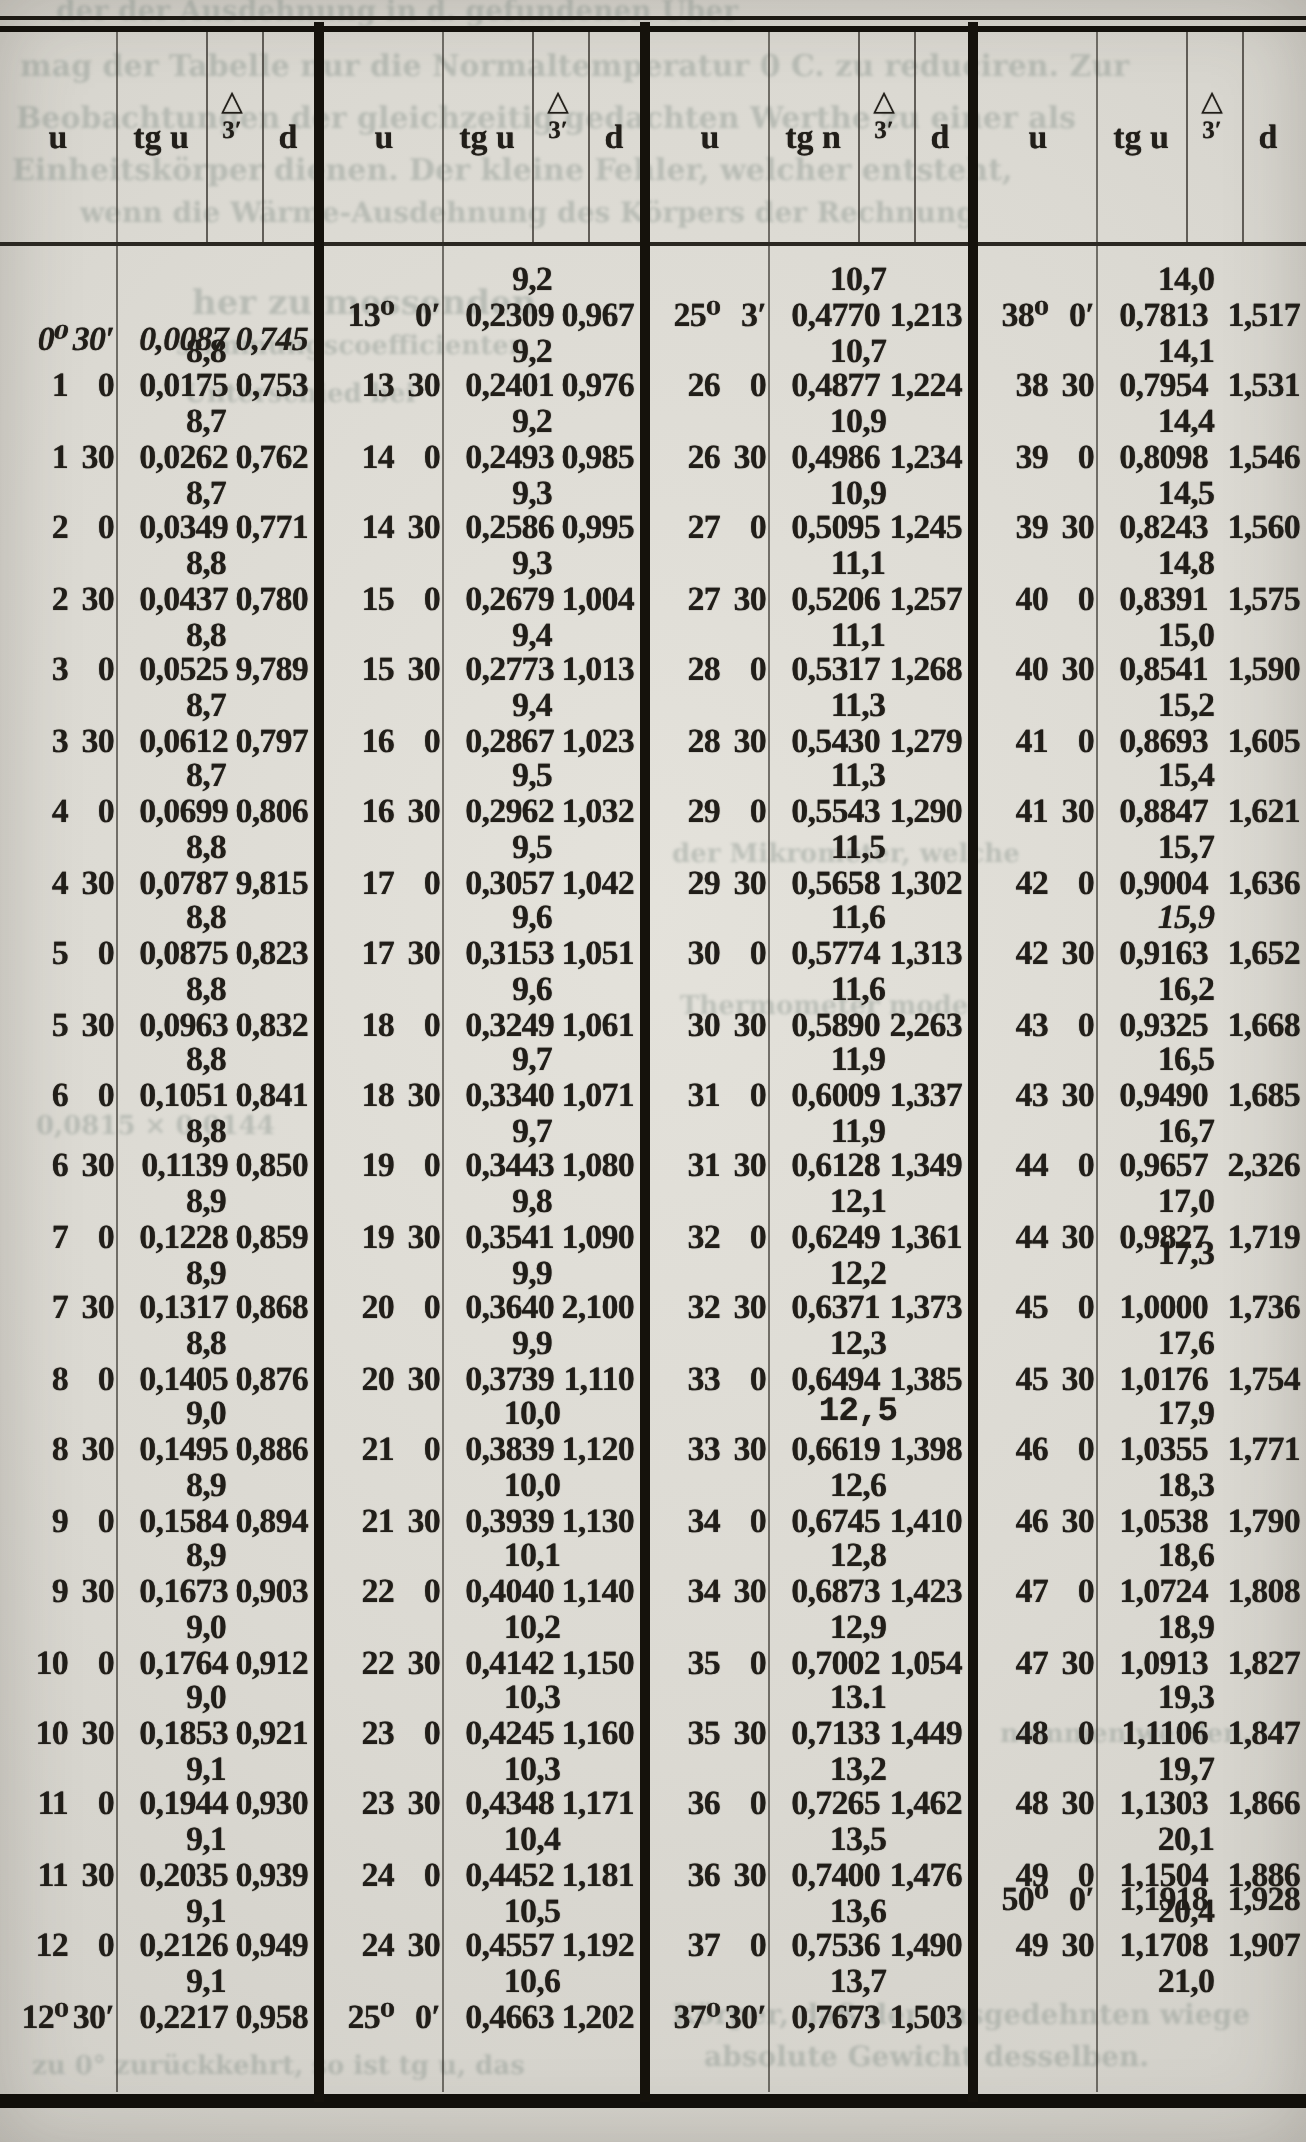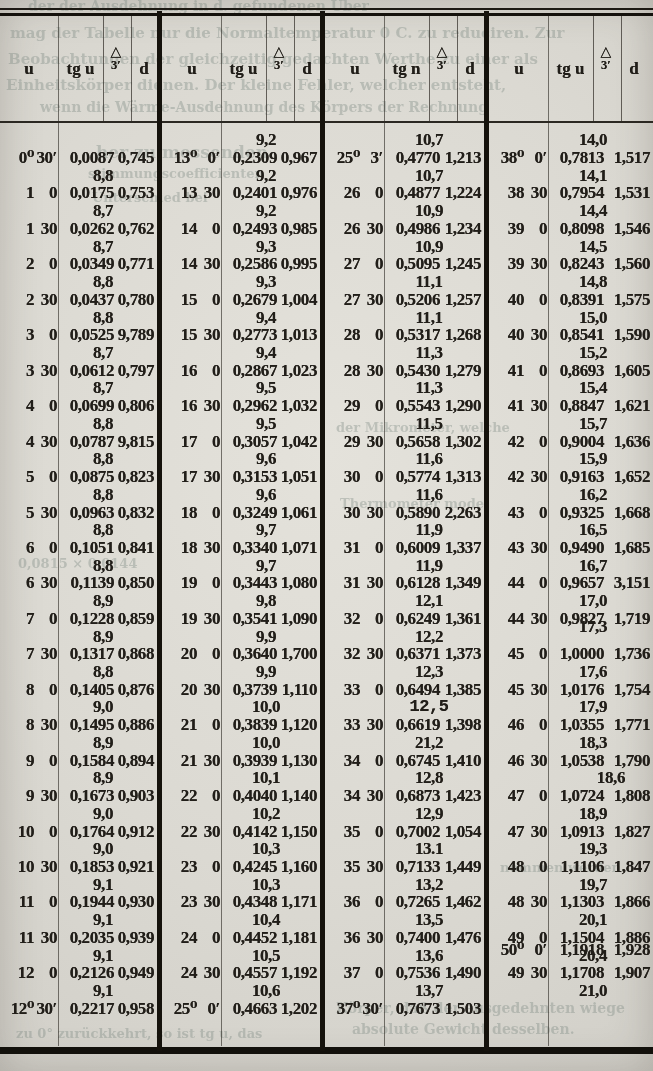--- a/index.html
+++ b/index.html
@@ -84,21 +84,21 @@
     <div class="hline hl-a"></div>
     <div class="hline hl-b"></div>
     <div class="hlabel h-u">u</div>
     <div class="hlabel h-tg">tg u</div>
     <div class="hlabel h-delta">
       <span class="tri">△</span>
       <span class="den">3′</span>
     </div>
     <div class="hlabel h-d">d</div>
     <div class="rows">
-        <div class="row" style="top: 148px;">
+        <div class="row" style="top: 160px; font-style: italic;">
           <span class="c-udeg">0⁰</span>
           <span class="c-umin">30′</span>
           <span class="c-tg">0,0087</span>
           <span class="c-d">0,745</span>
         </div>
         <div class="delta" style="top: 165.7px;">8,8</div>
         <div class="row" style="top: 183.45px;">
           <span class="c-udeg">1</span>
           <span class="c-umin">0</span>
           <span class="c-tg">0,0175</span>
@@ -376,21 +376,21 @@
           <span class="c-udeg">19</span>
           <span class="c-umin">30</span>
           <span class="c-tg">0,3541</span>
           <span class="c-d">1,090</span>
         </div>
         <div class="delta" style="top: 626.55px;">9,9</div>
         <div class="row" style="top: 644.3px;">
           <span class="c-udeg">20</span>
           <span class="c-umin">0</span>
           <span class="c-tg">0,3640</span>
-          <span class="c-d">1,700</span>
+          <span class="c-d">2,100</span>
         </div>
         <div class="delta" style="top: 662px;">9,9</div>
         <div class="row" style="top: 679.75px;">
           <span class="c-udeg">20</span>
           <span class="c-umin">30</span>
           <span class="c-tg">0,3739</span>
           <span class="c-d">1,110</span>
         </div>
         <div class="delta" style="top: 697.45px;">10,0</div>
         <div class="row" style="top: 715.2px;">
@@ -582,21 +582,21 @@
           <span class="c-tg">0,6494</span>
           <span class="c-d">1,385</span>
         </div>
         <div class="delta" style="top: 697.45px; font-family: Liberation Mono, monospace;">12,5</div>
         <div class="row" style="top: 715.2px;">
           <span class="c-udeg">33</span>
           <span class="c-umin">30</span>
           <span class="c-tg">0,6619</span>
           <span class="c-d">1,398</span>
         </div>
-        <div class="delta" style="top: 732.9px;">21,2</div>
+        <div class="delta" style="top: 732.9px;">12,6</div>
         <div class="row" style="top: 750.65px;">
           <span class="c-udeg">34</span>
           <span class="c-umin">0</span>
           <span class="c-tg">0,6745</span>
           <span class="c-d">1,410</span>
         </div>
         <div class="delta" style="top: 768.35px;">12,8</div>
         <div class="row" style="top: 786.1px;">
           <span class="c-udeg">34</span>
           <span class="c-umin">30</span>
@@ -716,21 +716,21 @@
           <span class="c-tg">0,8847</span>
           <span class="c-d">1,621</span>
         </div>
         <div class="delta" style="top: 413.85px;">15,7</div>
         <div class="row" style="top: 431.6px;">
           <span class="c-udeg">42</span>
           <span class="c-umin">0</span>
           <span class="c-tg">0,9004</span>
           <span class="c-d">1,636</span>
         </div>
-        <div class="delta" style="top: 449.3px;">15,9</div>
+        <div class="delta" style="top: 449.3px; font-style: italic;">15,9</div>
         <div class="row" style="top: 467.05px;">
           <span class="c-udeg">42</span>
           <span class="c-umin">30</span>
           <span class="c-tg">0,9163</span>
           <span class="c-d">1,652</span>
         </div>
         <div class="delta" style="top: 484.75px;">16,2</div>
         <div class="row" style="top: 502.5px;">
           <span class="c-udeg">43</span>
           <span class="c-umin">0</span>
@@ -742,21 +742,21 @@
           <span class="c-udeg">43</span>
           <span class="c-umin">30</span>
           <span class="c-tg">0,9490</span>
           <span class="c-d">1,685</span>
         </div>
         <div class="delta" style="top: 555.65px;">16,7</div>
         <div class="row" style="top: 573.4px;">
           <span class="c-udeg">44</span>
           <span class="c-umin">0</span>
           <span class="c-tg">0,9657</span>
-          <span class="c-d">3,151</span>
+          <span class="c-d">2,326</span>
         </div>
         <div class="delta" style="top: 591.1px;">17,0</div>
         <div class="row" style="top: 608.85px;">
           <span class="c-udeg">44</span>
           <span class="c-umin">30</span>
           <span class="c-tg">0,9827</span>
           <span class="c-d">1,719</span>
         </div>
         <div class="delta" style="top: 617px;">17,3</div>
         <div class="row" style="top: 644.3px;">
@@ -779,21 +779,21 @@
           <span class="c-tg">1,0355</span>
           <span class="c-d">1,771</span>
         </div>
         <div class="delta" style="top: 732.9px;">18,3</div>
         <div class="row" style="top: 750.65px;">
           <span class="c-udeg">46</span>
           <span class="c-umin">30</span>
           <span class="c-tg">1,0538</span>
           <span class="c-d">1,790</span>
         </div>
-        <div class="delta" style="top: 768.35px; text-align: right;">18,6</div>
+        <div class="delta" style="top: 768.35px;">18,6</div>
         <div class="row" style="top: 786.1px;">
           <span class="c-udeg">47</span>
           <span class="c-umin">0</span>
           <span class="c-tg">1,0724</span>
           <span class="c-d">1,808</span>
         </div>
         <div class="delta" style="top: 803.8px;">18,9</div>
         <div class="row" style="top: 821.55px;">
           <span class="c-udeg">47</span>
           <span class="c-umin">30</span>

